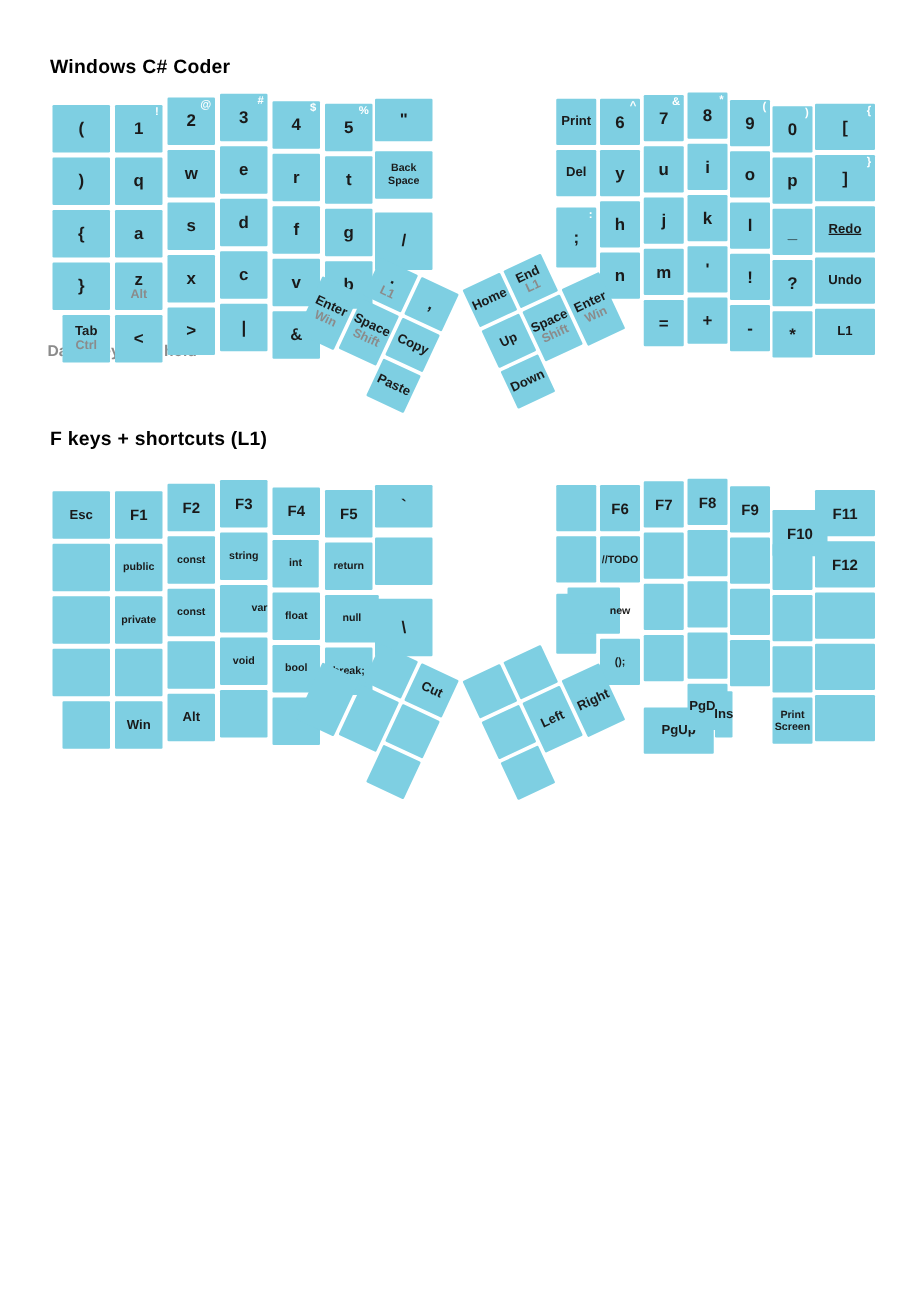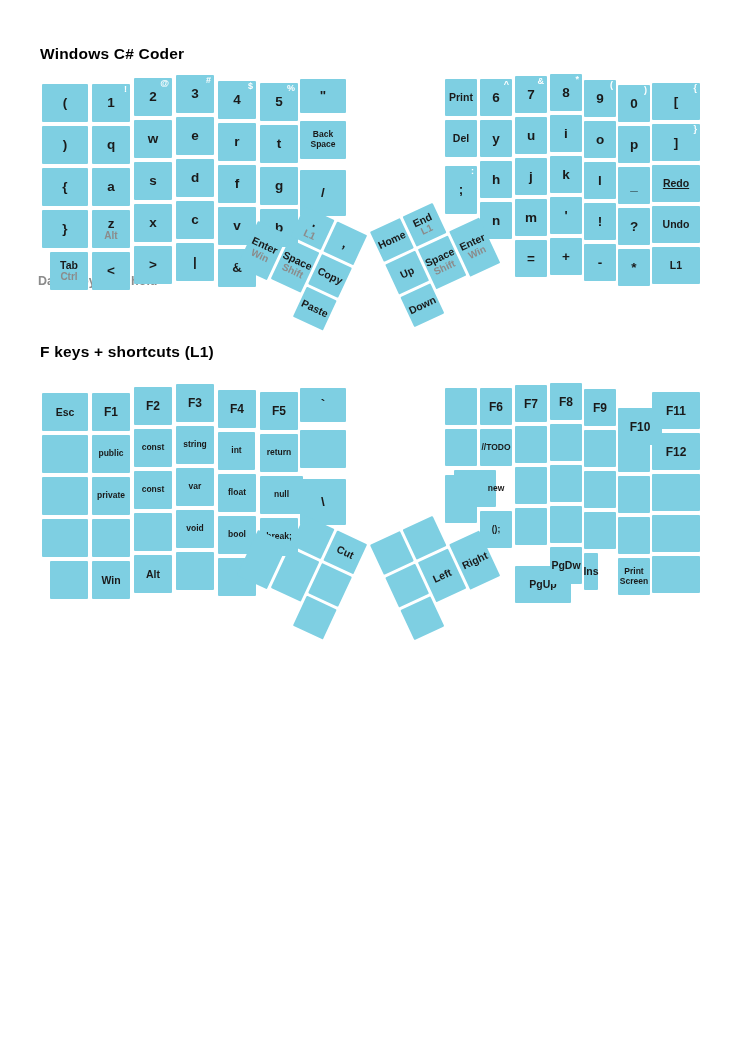--- a/index.html
+++ b/index.html
@@ -314,21 +314,21 @@
       <div class="key" style="left: 134px; top: 513px; width: 38px; height: 38px;"></div>
       <div class="key" style="left: 134px; top: 555px; width: 38px; height: 38px;">
         <span class="tap mid">Alt</span>
       </div>
       <div class="key" style="left: 176px; top: 384px; width: 38px; height: 38px;">
         <span class="tap f">F3</span>
       </div>
       <div class="key" style="left: 176px; top: 426px; width: 38px; height: 38px;">
         <span class="tap xs">string</span>
       </div>
-      <div class="key" style="left: 176px; top: 468px; width: 38px; height: 38px;">
+      <div class="key" style="left: 176px; top: 468px; width: 38px; height: 38px; align-items: flex-end;">
         <span class="tap xs">var</span>
       </div>
       <div class="key" style="left: 176px; top: 510px; width: 38px; height: 38px; text-align: center;">
         <span class="tap xs">void</span>
       </div>
       <div class="key" style="left: 176px; top: 552px; width: 38px; height: 38px;"></div>
       <div class="key" style="left: 218px; top: 390px; width: 38px; height: 38px;">
         <span class="tap f">F4</span>
       </div>
       <div class="key" style="left: 218px; top: 432px; width: 37px; height: 38px;">
@@ -404,21 +404,21 @@
       <div class="key" style="left: 550px; top: 506px; width: 32px; height: 37px;"></div>
       <div class="key" style="left: 550px; top: 547px; width: 32px; height: 37px;">
         <span class="tap mid">PgDw</span>
       </div>
       <div class="key" style="left: 584px; top: 389px; width: 32px; height: 37px;">
         <span class="tap f">F9</span>
       </div>
       <div class="key" style="left: 584px; top: 430px; width: 32px; height: 37px;"></div>
       <div class="key" style="left: 584px; top: 471px; width: 32px; height: 37px;"></div>
       <div class="key" style="left: 584px; top: 512px; width: 32px; height: 37px;"></div>
-      <div class="key" style="left: 584px; top: 553px; width: 14px; height: 37px;">
+      <div class="key" style="left: 572px; top: 553px; width: 14px; height: 37px;">
         <span class="tap mid">Ins</span>
       </div>
       <div class="key" style="left: 618px; top: 408px; width: 44px; height: 37px;">
         <span class="tap f">F10</span>
       </div>
       <div class="key" style="left: 618px; top: 435px; width: 32px; height: 37px;"></div>
       <div class="key" style="left: 618px; top: 476px; width: 32px; height: 37px;"></div>
       <div class="key" style="left: 618px; top: 517px; width: 32px; height: 37px;"></div>
       <div class="key" style="left: 618px; top: 558px; width: 32px; height: 37px;">
         <span class="tap xs">Print Screen</span>

